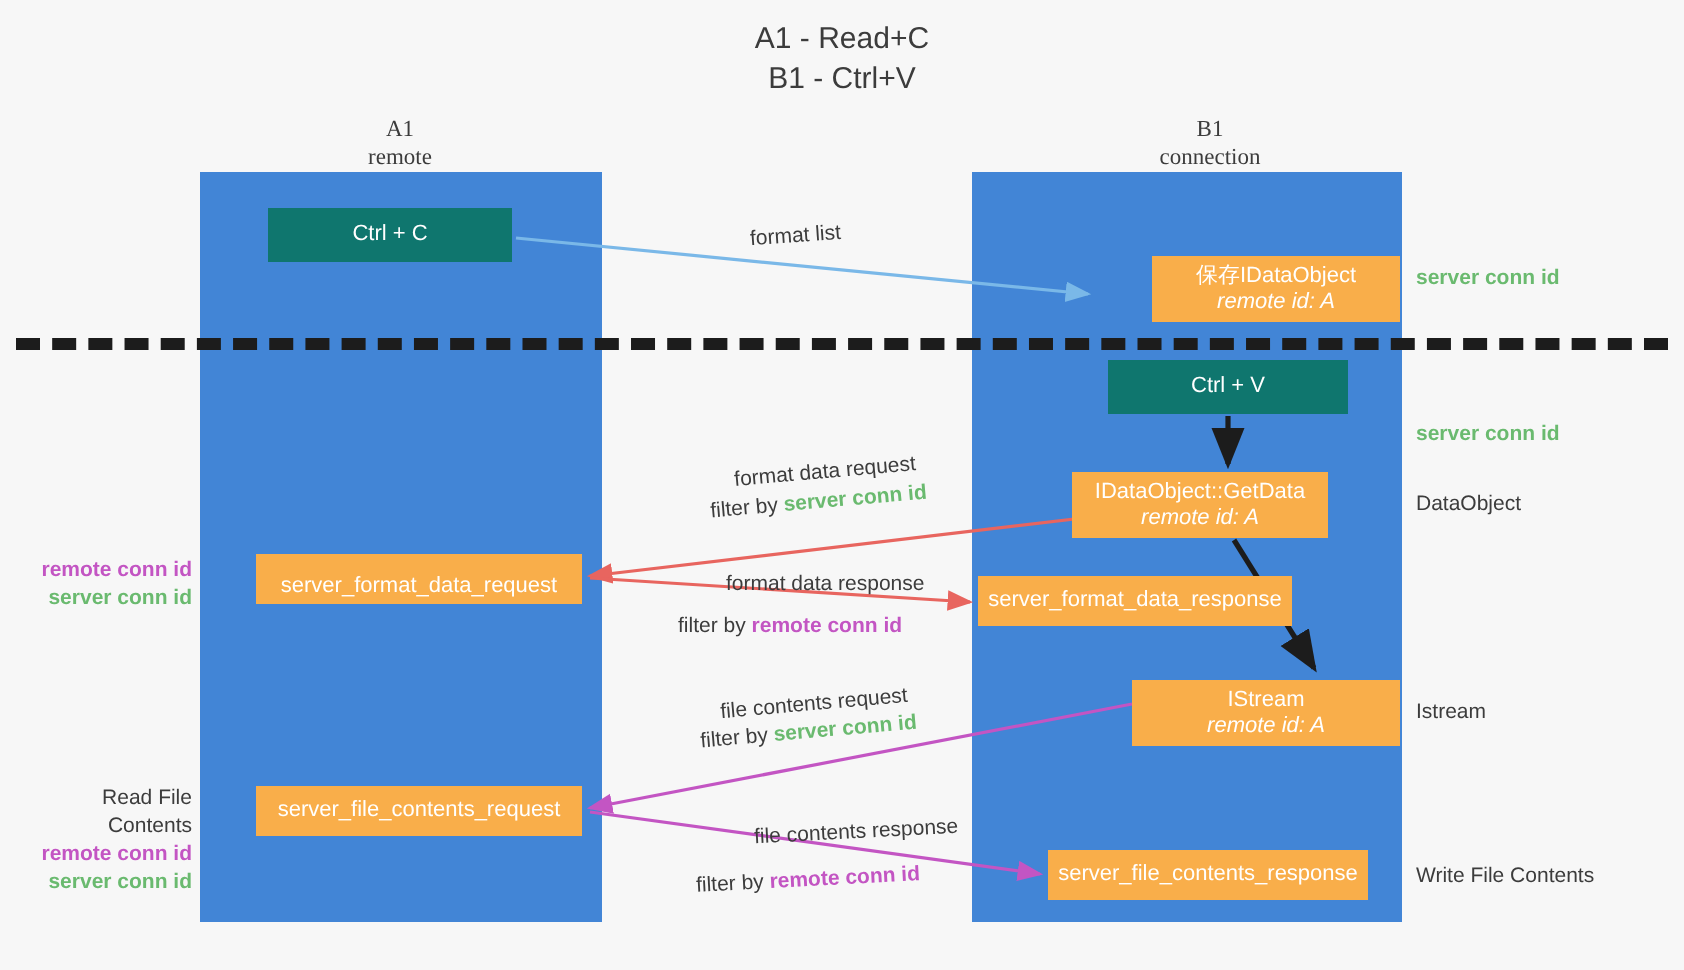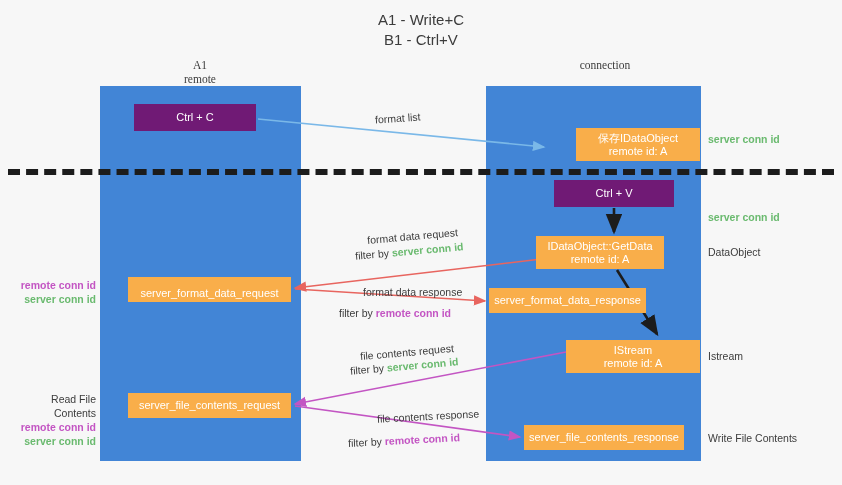--- a/index.html
+++ b/index.html
@@ -39,22 +39,22 @@
   }
 
   
   .node{
     box-sizing:border-box;
     display:flex;flex-direction:column;
     align-items:center;justify-content:center;
     color:#ffffff;font-size:11px;line-height:13px;
     text-align:center;padding:2px 4px;
   }
-  .node .l2{font-size:11px;}
-  .green{background:#701a75;}
+  .node .l2{font-size:11px;font-style:italic;}
+  .green{background:#0f766e;}
   .orange{background:#f9ae4a;}
 
   #n-ctrlc{left:134px;top:104px;width:122px;height:27px;}
   #n-ctrlv{left:554px;top:180px;width:120px;height:27px;}
   #n-ido{left:576px;top:128px;width:124px;height:33px;}
   #n-getdata{left:536px;top:236px;width:128px;height:33px;}
   #n-istream{left:566px;top:340px;width:134px;height:33px;}
   #n-sfdreq{left:128px;top:277px;width:163px;height:25px;justify-content:flex-end;}
   #n-sfdres{left:489px;top:288px;width:157px;height:25px;}
   #n-sfcreq{left:128px;top:393px;width:163px;height:25px;}
@@ -87,29 +87,30 @@
   #el-fcres2{left:348px;top:433px;transform:rotate(-3deg);}
 
   svg#wires{position:absolute;left:0;top:0;width:842px;height:485px;pointer-events:none;}
 </style>
 </head>
 <body>
 
 <div id="stage">
 
   <div class="abs" id="title">
-    <div>A1 - Write+C</div>
+    <div>A1 - Read+C</div>
     <div>B1 - Ctrl+V</div>
   </div>
 
   <div class="abs col-head" id="head-a1">
     <div>A1</div>
     <div>remote</div>
   </div>
   <div class="abs col-head" id="head-b1">
+    <div>B1</div>
     <div>connection</div>
   </div>
 
   <div class="abs lane" id="lane-a1"></div>
   <div class="abs lane" id="lane-b1"></div>
 
   <svg id="wires" viewBox="0 0 842 485">
     <defs>
       <marker id="ah-blue" markerWidth="9" markerHeight="9" refX="7" refY="3.2" orient="auto">
         <path d="M0,0 L8,3.2 L0,6.4 z" fill="#7ab8e8"></path>

